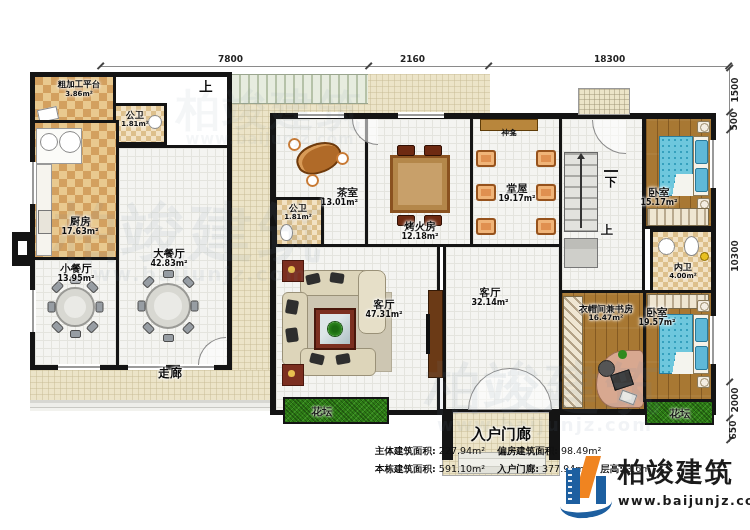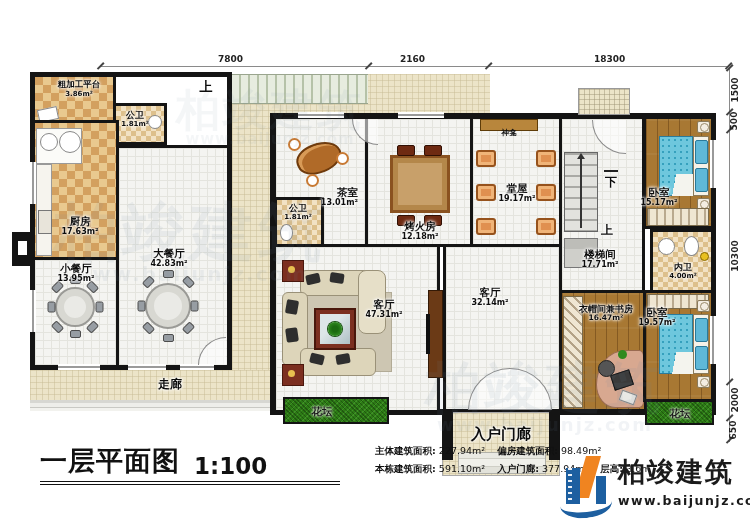--- a/index.html
+++ b/index.html
@@ -53,21 +53,21 @@
 <div id="plan">
 
   <div class="abs f-cream" style="left:232px;top:74px;width:258px;height:41px;"></div>
   <div class="abs f-cream" style="left:232px;top:74px;width:38px;height:296px;"></div>
   <div class="abs f-ramp" style="left:113px;top:74px;width:255px;height:30px;"></div>
   <div class="abs" style="left:168px;top:89px;width:26px;height:2px;background:#222;"></div>
   <div class="abs" style="left:163px;top:85px;width:0;height:0;border-top:5px solid transparent;border-bottom:5px solid transparent;border-right:7px solid #222;"></div>
   <div class="rlabel" style="left:196px;top:80px;width:20px;font-size:13px;">上</div>
   <div class="abs f-cream" style="left:30px;top:370px;width:262px;height:30px;"></div>
   <div class="abs" style="left:30px;top:400px;width:262px;height:11px;background:linear-gradient(#d7d7d2 0 3px,#eeeeea 3px 7px,#c9c9c4 7px 8px,#f2f2ee 8px 11px);"></div>
-  <div class="rlabel" style="left:140px;top:374px;width:60px;"><span class="rname" style="font-size:12px;">走廊</span></div>
+  <div class="rlabel" style="left:140px;top:364px;width:60px;font-family:Liberation Mono, monospace;"><span class="rname" style="font-size:12px;">走廊</span></div>
 
   <div class="dimline" style="left:100px;top:66px;width:629px;height:1px;"></div>
   <div class="tick" style="left:96px;top:65px;"></div>
   <div class="tick" style="left:364px;top:65px;"></div>
   <div class="tick" style="left:484px;top:65px;"></div>
   <div class="tick" style="left:724px;top:65px;"></div>
   <div class="dimlabel" style="left:218px;top:54px;">7800</div>
   <div class="dimlabel" style="left:400px;top:54px;">2160</div>
   <div class="dimlabel" style="left:594px;top:54px;">18300</div>
 
@@ -199,24 +199,20 @@
 
   <div class="room f-tile" style="left:559px;top:117px;width:86px;height:176px;border-width:2px 3px 3px 3px;"></div>
   <div class="arc" style="left:592px;top:120px;width:34px;height:34px;border-radius:0 0 0 100%;border-width:0 0 1px 1px;"></div>
   <div class="abs f-stairs" style="left:564px;top:152px;width:34px;height:80px;"></div>
   <div class="abs" style="left:580px;top:156px;width:1.5px;height:72px;background:#333;"></div>
   <div class="abs" style="left:577px;top:153px;width:0;height:0;border-left:4px solid transparent;border-right:4px solid transparent;border-bottom:6px solid #333;"></div>
   <div class="abs" style="left:564px;top:238px;width:34px;height:30px;background:#cfcfca;border:1px solid #777;box-sizing:border-box;box-shadow:inset 0 10px 0 #bdbdb8;"></div>
   <div class="rlabel" style="left:598px;top:224px;width:18px;font-size:12px;">上</div>
   <div class="rlabel" style="left:602px;top:176px;width:18px;font-size:12px;">下</div>
   <div class="abs" style="left:604px;top:170px;width:14px;height:2px;background:#222;"></div>
-  <div class="rlabel" style="left:562px;top:248px;width:76px;">
-    <div class="rname">楼梯间</div>
-    <div class="rarea">17.71m²</div>
-  </div>
 
   <div class="room f-wood" style="left:643px;top:117px;width:70px;height:112px;border-width:2px 2px 3px 3px;"></div>
   <div class="abs" style="left:693px;top:136px;width:16px;height:60px;background:#f6f2e8;border:1px solid #8a7a5a;box-sizing:border-box;"></div>
   <div class="abs" style="left:695px;top:140px;width:11px;height:22px;background:#5fb8d8;border:1px solid #2a7a9a;border-radius:2px;"></div>
   <div class="abs" style="left:695px;top:168px;width:11px;height:22px;background:#5fb8d8;border:1px solid #2a7a9a;border-radius:2px;"></div>
   <div class="abs" style="left:659px;top:136px;width:34px;height:60px;background:#6ec7dd;background-image:radial-gradient(circle,#35a0bd 1px,transparent 1px);background-size:6px 6px;border:1px solid #2a7a9a;box-sizing:border-box;"></div>
   <div class="abs" style="left:659px;top:174px;width:34px;height:22px;background:linear-gradient(100deg,transparent 45%,#f4f4ee 45%);"></div>
   <div class="nstand" style="left:697px;top:121px;"></div>
   <div class="nstand" style="left:697px;top:198px;"></div>
   <div class="abs f-hatch" style="left:647px;top:208px;width:62px;height:18px;"></div>
@@ -317,26 +313,20 @@
   </div>
   <div class="wm" style="left:380px;top:360px;width:330px;">
     <div style="font-size:56px;letter-spacing:4px;">柏竣建筑</div>
     <div style="font-size:18px;letter-spacing:2px;">www.baijunjz.com</div>
   </div>
   <div class="wm" style="left:150px;top:88px;width:240px;opacity:.07;">
     <div style="font-size:44px;letter-spacing:3px;">柏竣建筑</div>
     <div style="font-size:15px;letter-spacing:1px;">www.baijunjz.com</div>
   </div>
 
-  <div class="abs" style="left:40px;top:443px;width:400px;z-index:40;">
-    <div style="display:flex;align-items:flex-end;border-bottom:4px double #111;width:300px;padding-bottom:2px;">
-      <span style="font-size:27px;font-weight:bold;color:#111;letter-spacing:1px;">一层平面图</span>
-      <span style="font-size:23px;font-weight:bold;color:#111;margin-left:14px;">1:100</span>
-    </div>
-  </div>
   <div class="abs" style="left:375px;top:446px;width:330px;z-index:41;font-size:9.5px;line-height:1.0;">
     <div style="display:flex;gap:12px;margin-bottom:8px;">
       <span><span class="stat-label">主体建筑面积:</span> <span class="stat-value">227.94m²</span></span>
       <span><span class="stat-label">偏房建筑面积:</span> <span class="stat-value">98.49m²</span></span>
     </div>
     <div style="display:flex;gap:12px;">
       <span><span class="stat-label">本栋建筑面积:</span> <span class="stat-value">591.10m²</span></span>
       <span><span class="stat-label">入户门廊:</span> <span class="stat-value">377.94m²</span></span>
       <span><span class="stat-label">层高:</span> <span class="stat-value">3.6m</span></span>
     </div>

